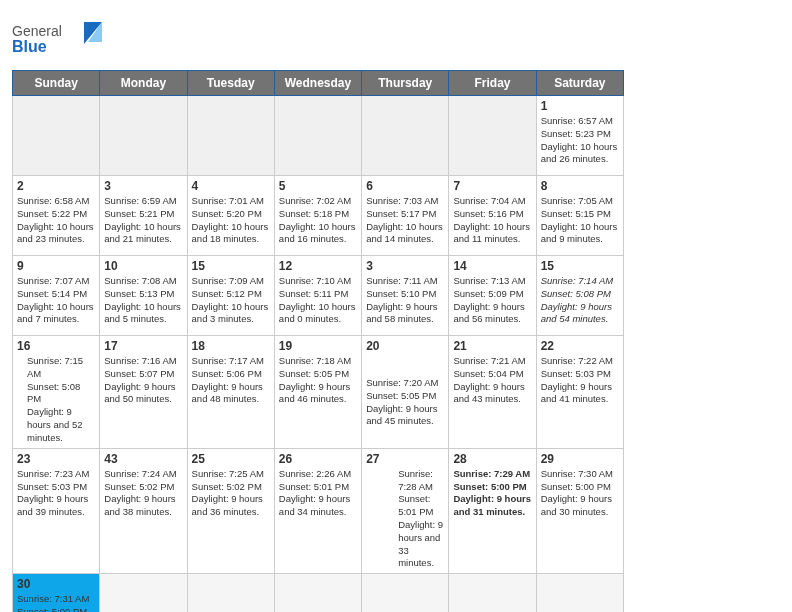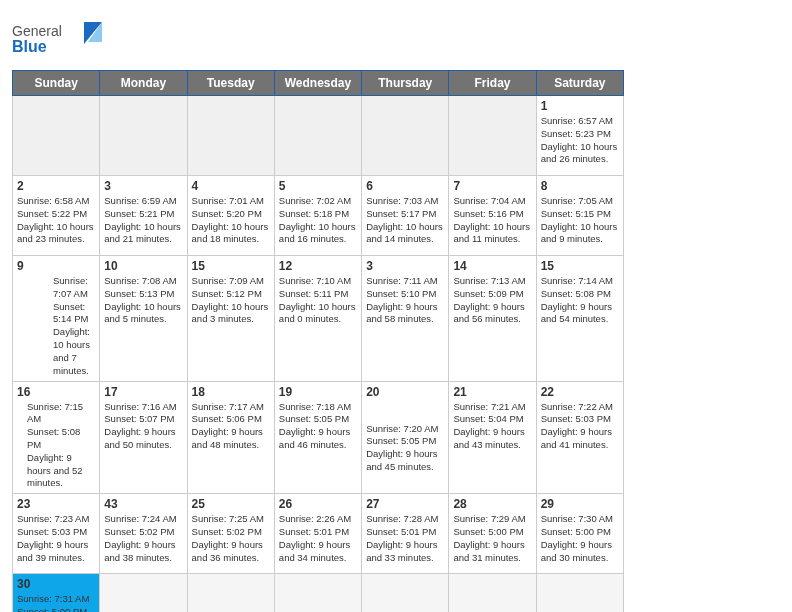--- a/index.html
+++ b/index.html
@@ -173,21 +173,21 @@
           <td>
             <span class="day-number">8</span>
             <div class="day-info" style="white-space: pre-line;">Sunrise: 7:05 AM
 Sunset: 5:15 PM
 Daylight: 10 hours and 9 minutes.</div>
           </td>
         </tr>
         <tr>
           <td>
             <span class="day-number">9</span>
-            <div class="day-info" style="white-space: pre-line; margin-left: 36px;">Sunrise: 7:07 AM
+            <div class="day-info" style="white-space: pre-line;">Sunrise: 7:07 AM
 Sunset: 5:14 PM
 Daylight: 10 hours and 7 minutes.</div>
           </td>
           <td>
             <span class="day-number">10</span>
             <div class="day-info" style="white-space: pre-line;">Sunrise: 7:08 AM
 Sunset: 5:13 PM
 Daylight: 10 hours and 5 minutes.</div>
           </td>
           <td>
@@ -209,21 +209,21 @@
 Daylight: 9 hours and 58 minutes.</div>
           </td>
           <td>
             <span class="day-number">14</span>
             <div class="day-info" style="white-space: pre-line;">Sunrise: 7:13 AM
 Sunset: 5:09 PM
 Daylight: 9 hours and 56 minutes.</div>
           </td>
           <td>
             <span class="day-number">15</span>
-            <div class="day-info" style="white-space: pre-line;">Sunrise: 7:14 AM
+            <div class="day-info" style="white-space: pre-line; font-style: italic;">Sunrise: 7:14 AM
 Sunset: 5:08 PM
 Daylight: 9 hours and 54 minutes.</div>
           </td>
         </tr>
         <tr>
           <td>
             <span class="day-number">16</span>
             <div class="day-info" style="white-space: pre-line; margin-left: 10px;">Sunrise: 7:15 AM
 Sunset: 5:08 PM
 Daylight: 9 hours and 52 minutes.</div>
@@ -285,27 +285,27 @@
 Daylight: 9 hours and 36 minutes.</div>
           </td>
           <td>
             <span class="day-number">26</span>
             <div class="day-info" style="white-space: pre-line;">Sunrise: 2:26 AM
 Sunset: 5:01 PM
 Daylight: 9 hours and 34 minutes.</div>
           </td>
           <td>
             <span class="day-number">27</span>
-            <div class="day-info" style="white-space: pre-line;">Sunrise: 7:28 AM
+            <div class="day-info" style="white-space: pre-line; margin-left: 32px;">Sunrise: 7:28 AM
 Sunset: 5:01 PM
 Daylight: 9 hours and 33 minutes.</div>
           </td>
           <td>
             <span class="day-number">28</span>
-            <div class="day-info" style="white-space: pre-line;">Sunrise: 7:29 AM
+            <div class="day-info" style="white-space: pre-line; font-weight: bold;">Sunrise: 7:29 AM
 Sunset: 5:00 PM
 Daylight: 9 hours and 31 minutes.</div>
           </td>
           <td>
             <span class="day-number">29</span>
             <div class="day-info" style="white-space: pre-line;">Sunrise: 7:30 AM
 Sunset: 5:00 PM
 Daylight: 9 hours and 30 minutes.</div>
           </td>
         </tr>

